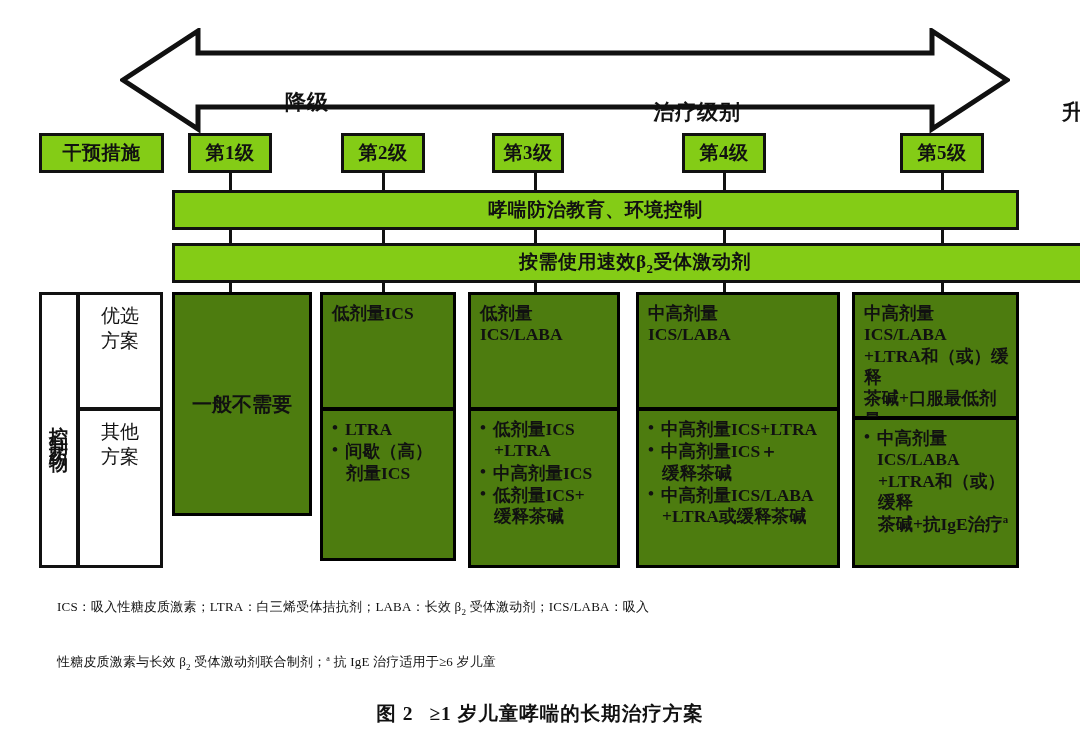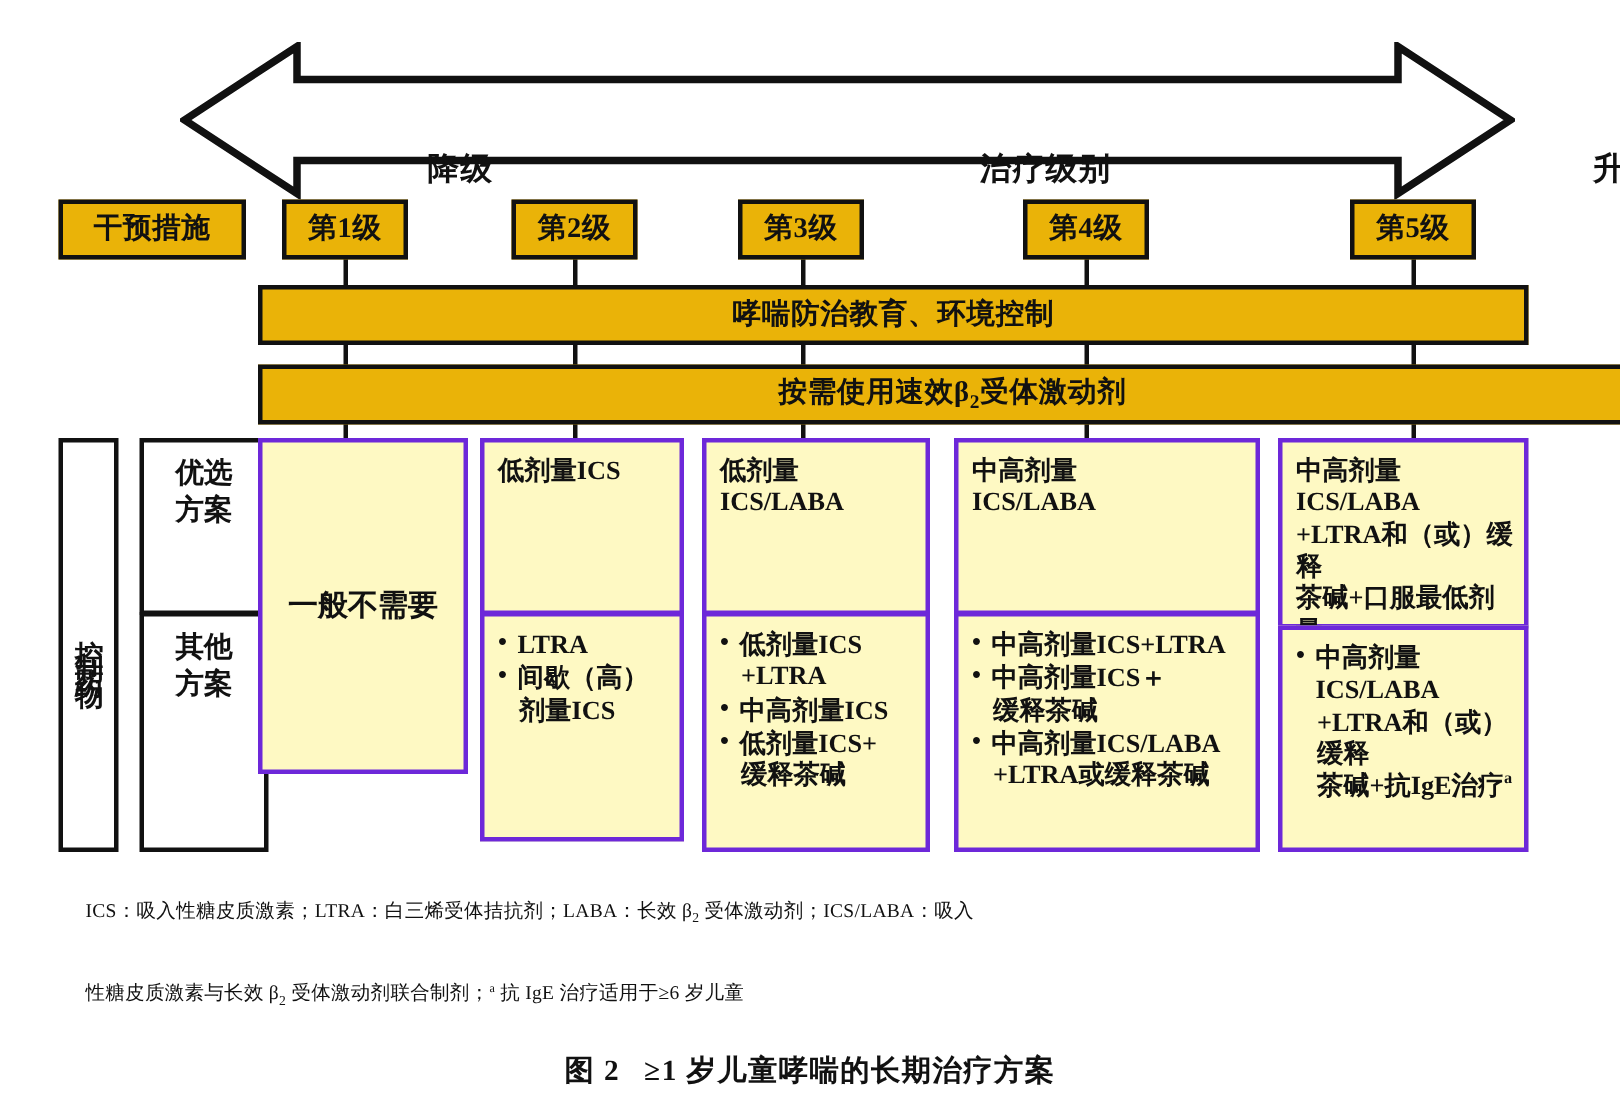--- a/index.html
+++ b/index.html
@@ -22,21 +22,21 @@
     left: 0; top: 0;
     width: 1080px;
     height: 739px;
   }
 
   
   .box {
     position: absolute;
     box-sizing: border-box;
     border: 3px solid #111111;
-    background: #eab308;
+    background: #84cc16;
     display: flex;
     align-items: center;
     justify-content: center;
     text-align: center;
     font-weight: bold;
     line-height: 1.25;
   }
 
   
   #arrow-band {
@@ -47,21 +47,21 @@
     height: 105px;
   }
   #arrow-band svg { display: block; }
   .arrow-label {
     position: absolute;
     font-weight: bold;
     font-size: 21px;
     letter-spacing: 1px;
     white-space: nowrap;
   }
-  #label-stepdown { left: 165px; top: 70px; }
+  #label-stepdown { left: 165px; top: 60px; }
   #label-level    { left: 533px; top: 70px; }
   #label-stepup   { left: 942px; top: 70px; }
 
   
   .rowlabel {
     font-size: 19px;
     letter-spacing: 0.5px;
   }
 
   
@@ -84,22 +84,22 @@
   }
   .banner sub {
     font-size: 0.68em;
     vertical-align: sub;
   }
 
   
   .cell {
     position: absolute;
     box-sizing: border-box;
-    border: 3px solid #6d28d9;
-    background: #fef9c3;
+    border: 3px solid #000000;
+    background: #4d7c0f;
   }
   .cell-inner {
     padding: 8px 7px 4px 9px;
     font-weight: bold;
     font-size: 17.5px;
     line-height: 1.22;
   }
   .cell-inner.center {
     display: flex;
     align-items: center;
@@ -149,26 +149,25 @@
 
   
   .sublabel {
     position: absolute;
     box-sizing: border-box;
     border: 3px solid #111111;
     background: #ffffff;
     display: flex;
     align-items: flex-start;
     justify-content: center;
-    font-weight: bold;
+    font-weight: normal;
     font-size: 19px;
     line-height: 1.3;
     padding-top: 9px;
     text-align: center;
-    margin-left: 16px;
   }
 
   
   .footnote {
     position: absolute;
     font-size: 13px;
     line-height: 1.1;
     white-space: nowrap;
     letter-spacing: 0.2px;
   }
@@ -221,21 +220,21 @@
   <div class="box rowlabel" style="left:39px; top:133px; width:125px; height:40px;">
     <span>干预措施</span>
   </div>
 
   <div class="box stepbox" style="left:188px; top:133px; width:84px; height:40px;">
     <span>第1级</span>
   </div>
   <div class="box stepbox" style="left:341px; top:133px; width:84px; height:40px;">
     <span>第2级</span>
   </div>
-  <div class="box stepbox" style="left:492px; top:133px; width:84px; height:40px;">
+  <div class="box stepbox" style="left:492px; top:133px; width:72px; height:40px;">
     <span>第3级</span>
   </div>
   <div class="box stepbox" style="left:682px; top:133px; width:84px; height:40px;">
     <span>第4级</span>
   </div>
   <div class="box stepbox" style="left:900px; top:133px; width:84px; height:40px;">
     <span>第5级</span>
   </div>
 
   <div class="box banner" style="left:172px; top:190px; width:847px; height:40px;">

